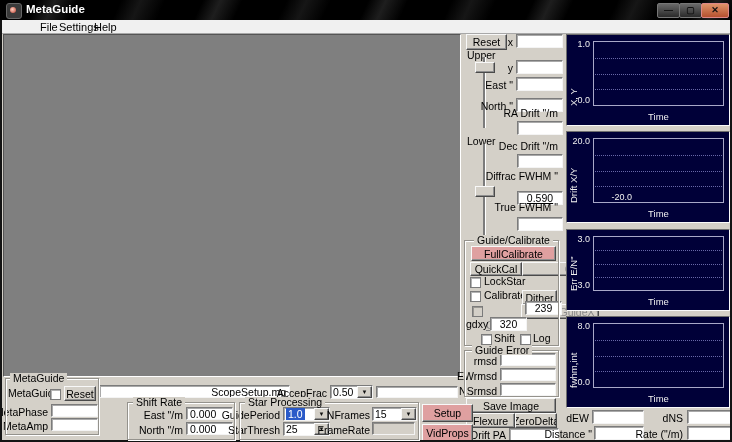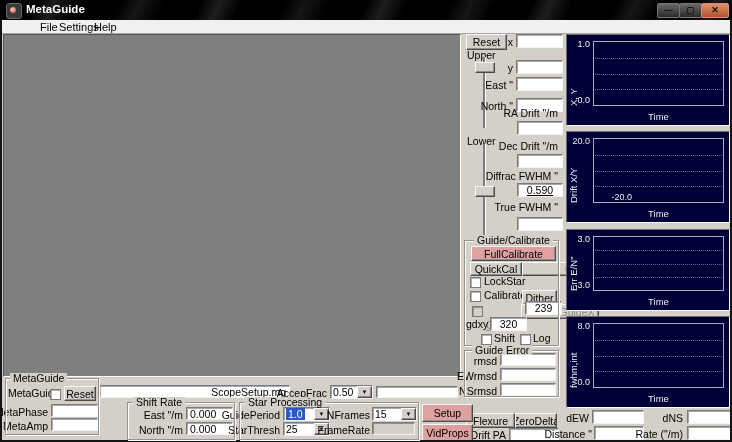--- a/index.html
+++ b/index.html
@@ -101,21 +101,21 @@
   <div class="lbl" style="right:219px;top:101px;">North "</div>
   <div class="fld" style="left:516px;top:98px;width:39px;height:12px;"></div>
   <div class="lbl" style="right:174px;top:108px;">RA Drift "/m</div>
   <div class="fld" style="left:517px;top:121px;width:38px;height:12px;"></div>
   <div class="lbl" style="left:467px;top:136px;">Lower</div>
   <div class="vtrack" style="left:483px;top:144px;height:91px;"></div>
   <div class="vhandle" style="left:475px;top:186px;"></div>
   <div class="lbl" style="right:174px;top:141px;">Dec Drift "/m</div>
   <div class="fld" style="left:517px;top:154px;width:38px;height:12px;"></div>
   <div class="lbl" style="right:174px;top:171px;">Diffrac FWHM "</div>
-  <div class="fld ta-c" style="left:517px;top:183px;width:38px;height:12px;text-decoration:underline;">0.590</div>
+  <div class="fld ta-c" style="left:517px;top:191px;width:38px;height:12px;text-decoration:underline;">0.590</div>
   <div class="lbl" style="right:174px;top:202px;">True FWHM "</div>
   <div class="fld" style="left:517px;top:217px;width:38px;height:12px;"></div>
 
   <div class="gb" style="left:464px;top:240px;width:93px;height:104px;"></div>
   <div class="cap" style="left:474px;top:235px;">Guide/Calibrate</div>
   <div class="btn pink" style="left:471px;top:246px;width:83px;height:13px;">FullCalibrate</div>
   <div class="btn" style="left:470px;top:262px;width:50px;height:12px;">QuickCal</div>
   <div class="btn dis" style="left:522px;top:262px;width:33px;height:12px;">Center</div>
   <div class="cb" style="left:470px;top:277px;"></div>
   <div class="lbl" style="left:484px;top:276px;">LockStar</div>
@@ -135,20 +135,21 @@
 
   <div class="gb" style="left:464px;top:350px;width:93px;height:45px;"></div>
   <div class="cap" style="left:472px;top:345px;">Guide Error</div>
   <div class="lbl" style="right:235px;top:356px;">rmsd</div>
   <div class="fld" style="left:500px;top:353px;width:48px;height:11px;"></div>
   <div class="lbl" style="right:235px;top:371px;">EWrmsd</div>
   <div class="fld" style="left:500px;top:368px;width:48px;height:11px;"></div>
   <div class="lbl" style="right:235px;top:386px;">NSrmsd</div>
   <div class="fld" style="left:500px;top:383px;width:48px;height:11px;"></div>
 
+  <div class="btn" style="left:466px;top:398px;width:88px;height:13px;">Save Image</div>
   <div class="btn" style="left:466px;top:413px;width:47px;height:13px;">Flexure</div>
   <div class="btn" style="left:515px;top:413px;width:40px;height:13px;">ZeroDelta</div>
   <div class="lbl" style="right:226px;top:430px;">Drift PA</div>
   <div class="fld" style="left:509px;top:428px;width:42px;height:11px;"></div>
 
   <div class="chart" style="left:566px;top:34px;width:162px;height:90px;">
     <div class="ylab">X, Y</div>
     <div class="ymax" style="top:4px;">1.0</div>
     <div class="ymin" style="bottom:20px;">0.0</div>
     <div class="plot">

